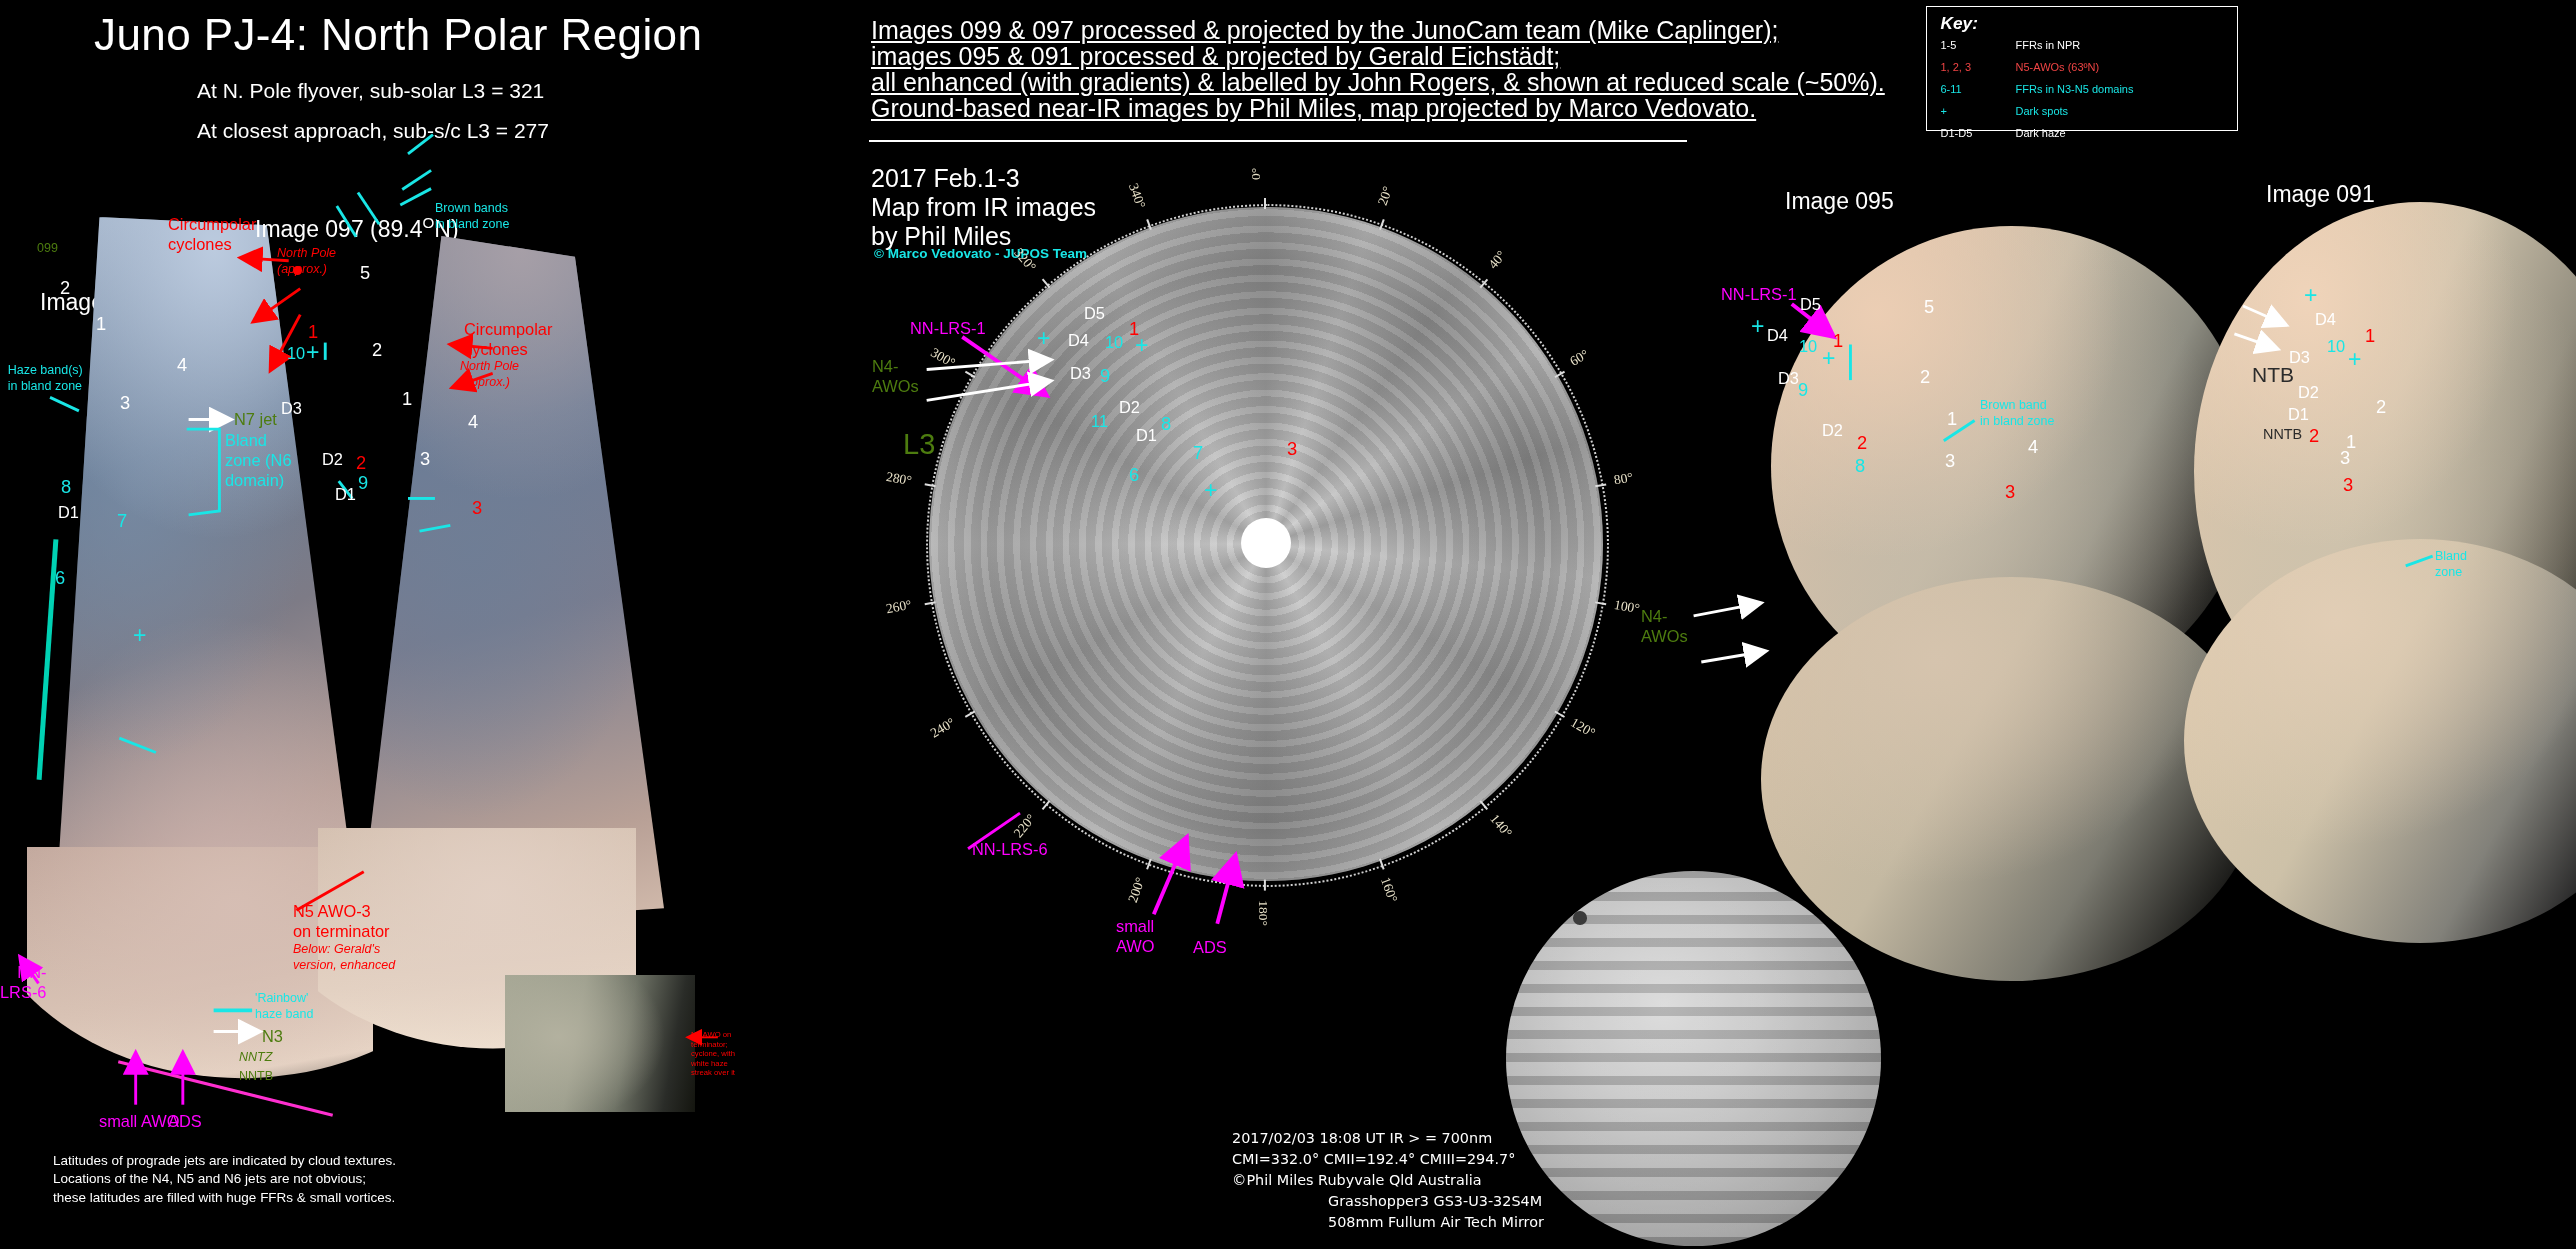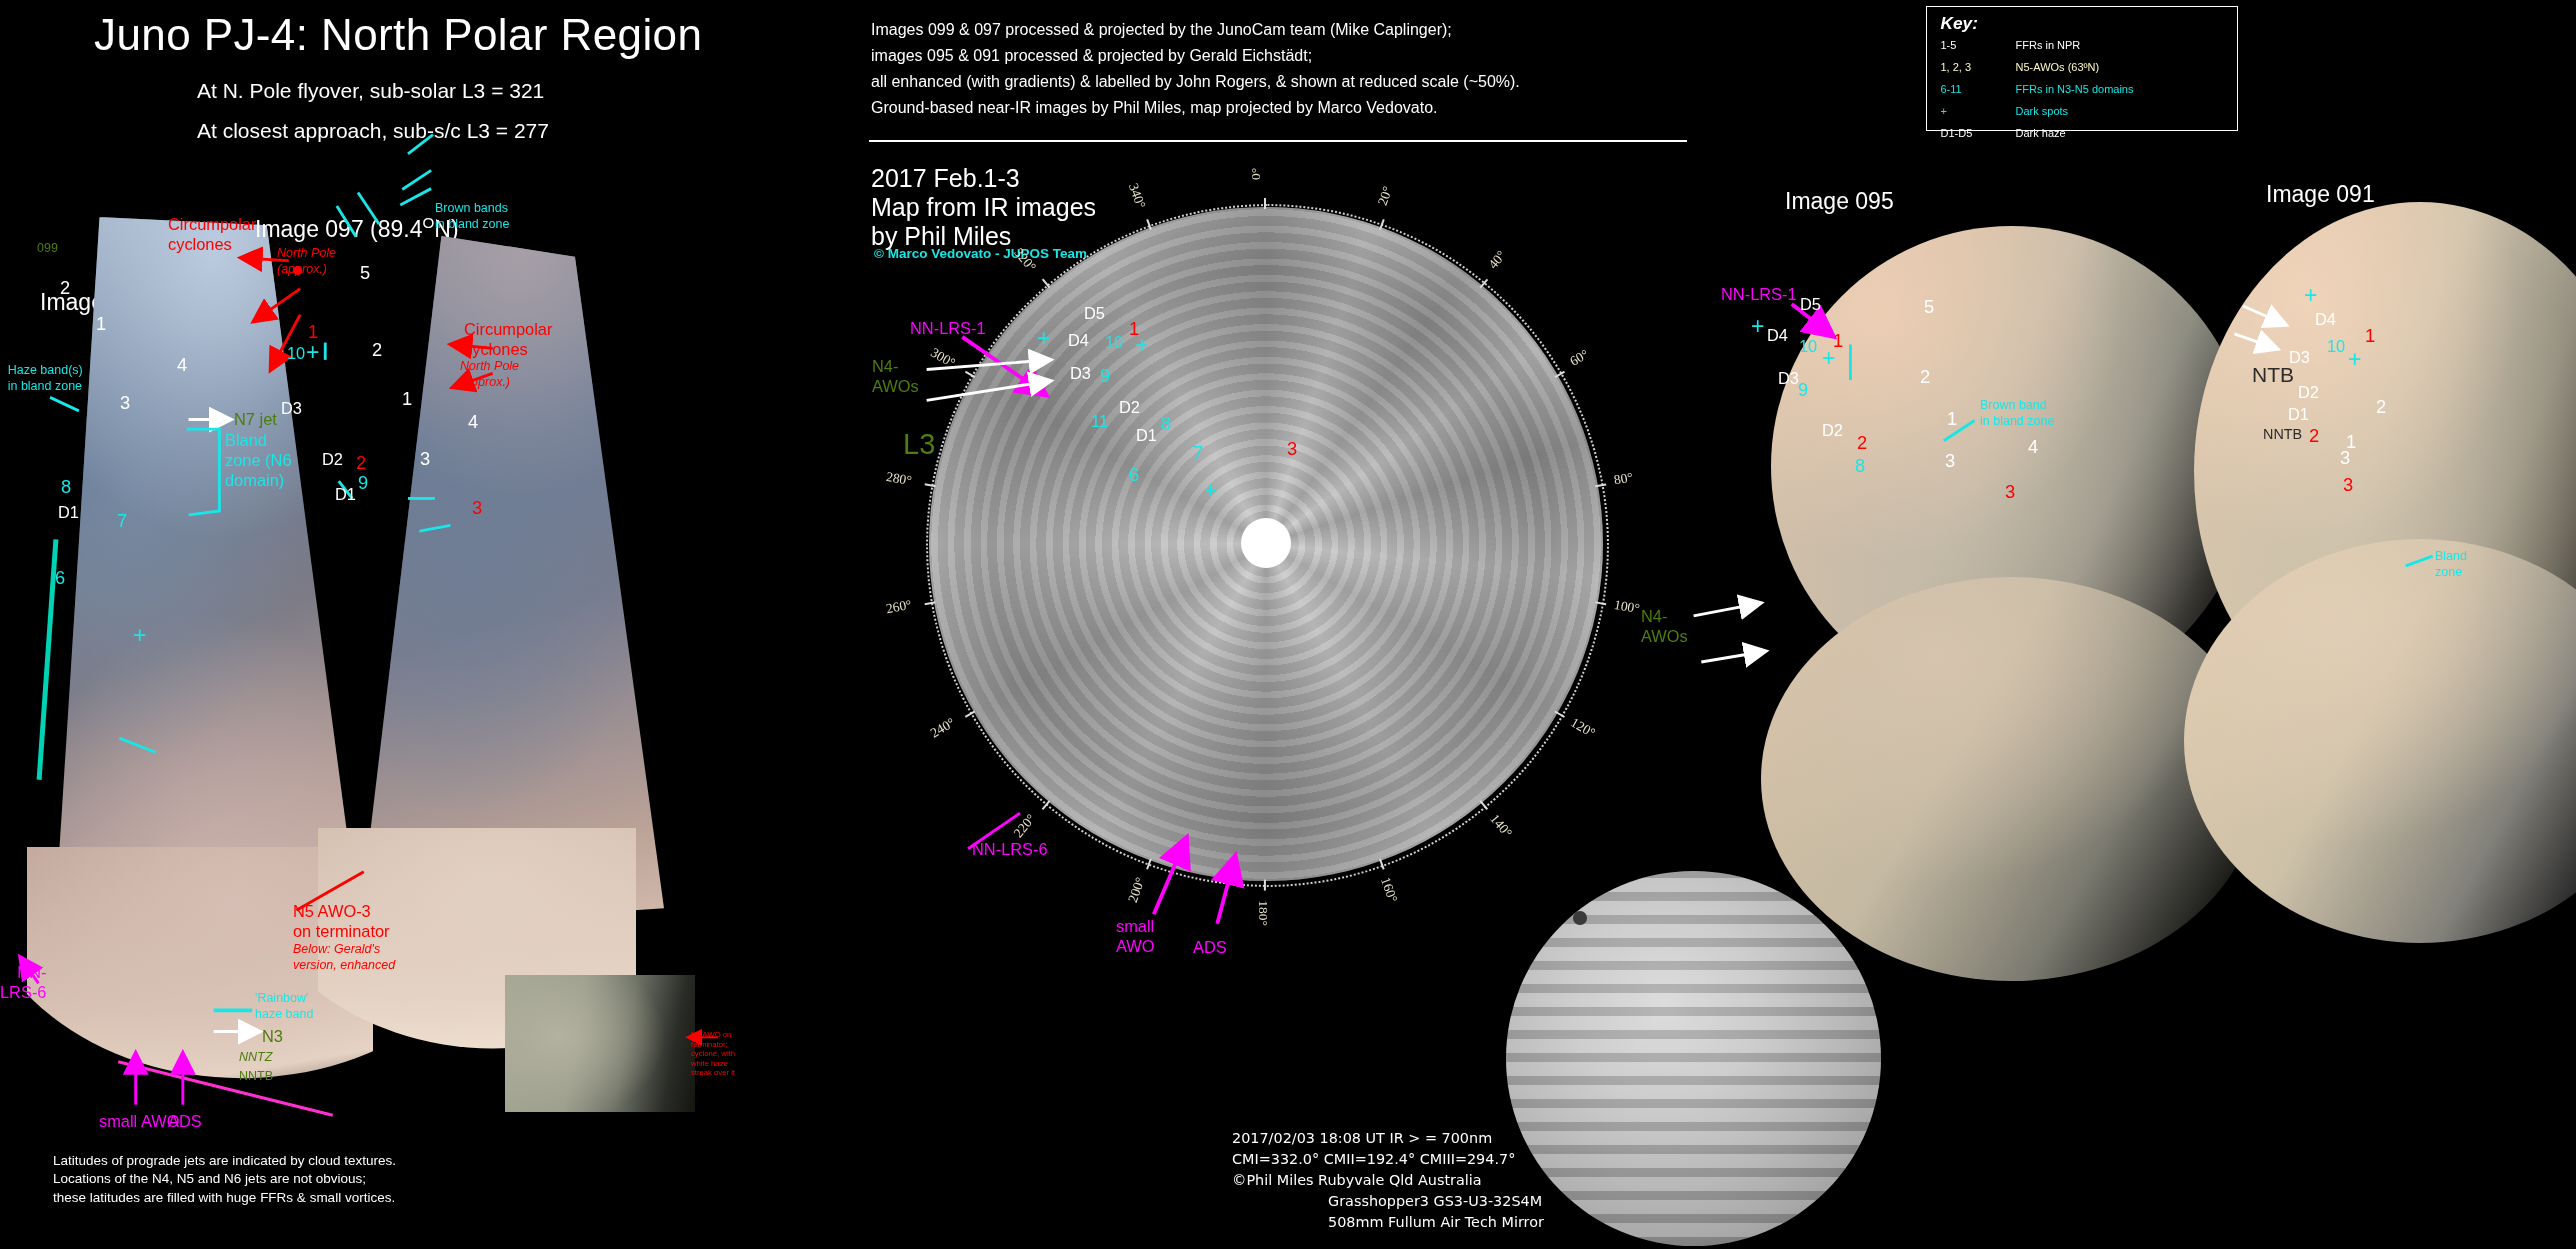--- a/index.html
+++ b/index.html
@@ -12,21 +12,21 @@
   .rd{color:#ff0000;}
   .mg{color:#ff00ff;}
   .ital{font-style:italic;}
   .bold{font-weight:bold;}
 
   
   #poster-title{left:94px;top:9.6px;font-size:44px;letter-spacing:0.4px;}
   #subline-1{left:197px;top:79px;font-size:21px;}
   #subline-2{left:197px;top:119px;font-size:21px;}
 
-  #credits{left:871px;top:17.3px;font-size:16px;line-height:26px;}
+  #credits{left:871px;top:17.3px;font-size:25px;line-height:26px;text-decoration:underline;}
   #credits-rule{left:869px;top:140px;width:818px;height:1.9px;background:#fff;}
 
   
   #key-box{left:1926px;top:5.8px;width:310px;height:123px;border:1.9px solid #fff;
            background:#000;}
   #key-box .kt{font-size:11px;line-height:22px;}
   #key-box .ktitle{font-size:17.3px;font-weight:bold;font-style:italic;}
   .keyrow{display:flex;align-items:flex-start;}
   .keycol1{width:75px;flex:none;}
 
@@ -170,21 +170,21 @@
 <div class="abs" id="credits-rule"></div>
 
 <div class="abs" id="key-box">
   <div style="padding:5.8px 0 0 13.5px;">
     <div class="ktitle">Key:</div>
     <div id="key-rows">
         <div class="keyrow kt" style="color: rgb(255, 255, 255);">
           <span class="keycol1">1-5</span>
           <span>FFRs in NPR</span>
         </div>
-        <div class="keyrow kt" style="color: #fef9c3;">
+        <div class="keyrow kt" style="color: #ef4444;">
           <span class="keycol1">1, 2, 3</span>
           <span>N5-AWOs  (63ºN)</span>
         </div>
         <div class="keyrow kt" style="color: rgb(25, 230, 230);">
           <span class="keycol1">6-11</span>
           <span>FFRs in N3-N5 domains</span>
         </div>
         <div class="keyrow kt" style="color: rgb(25, 230, 230);">
           <span class="keycol1">+</span>
           <span>Dark spots</span>

